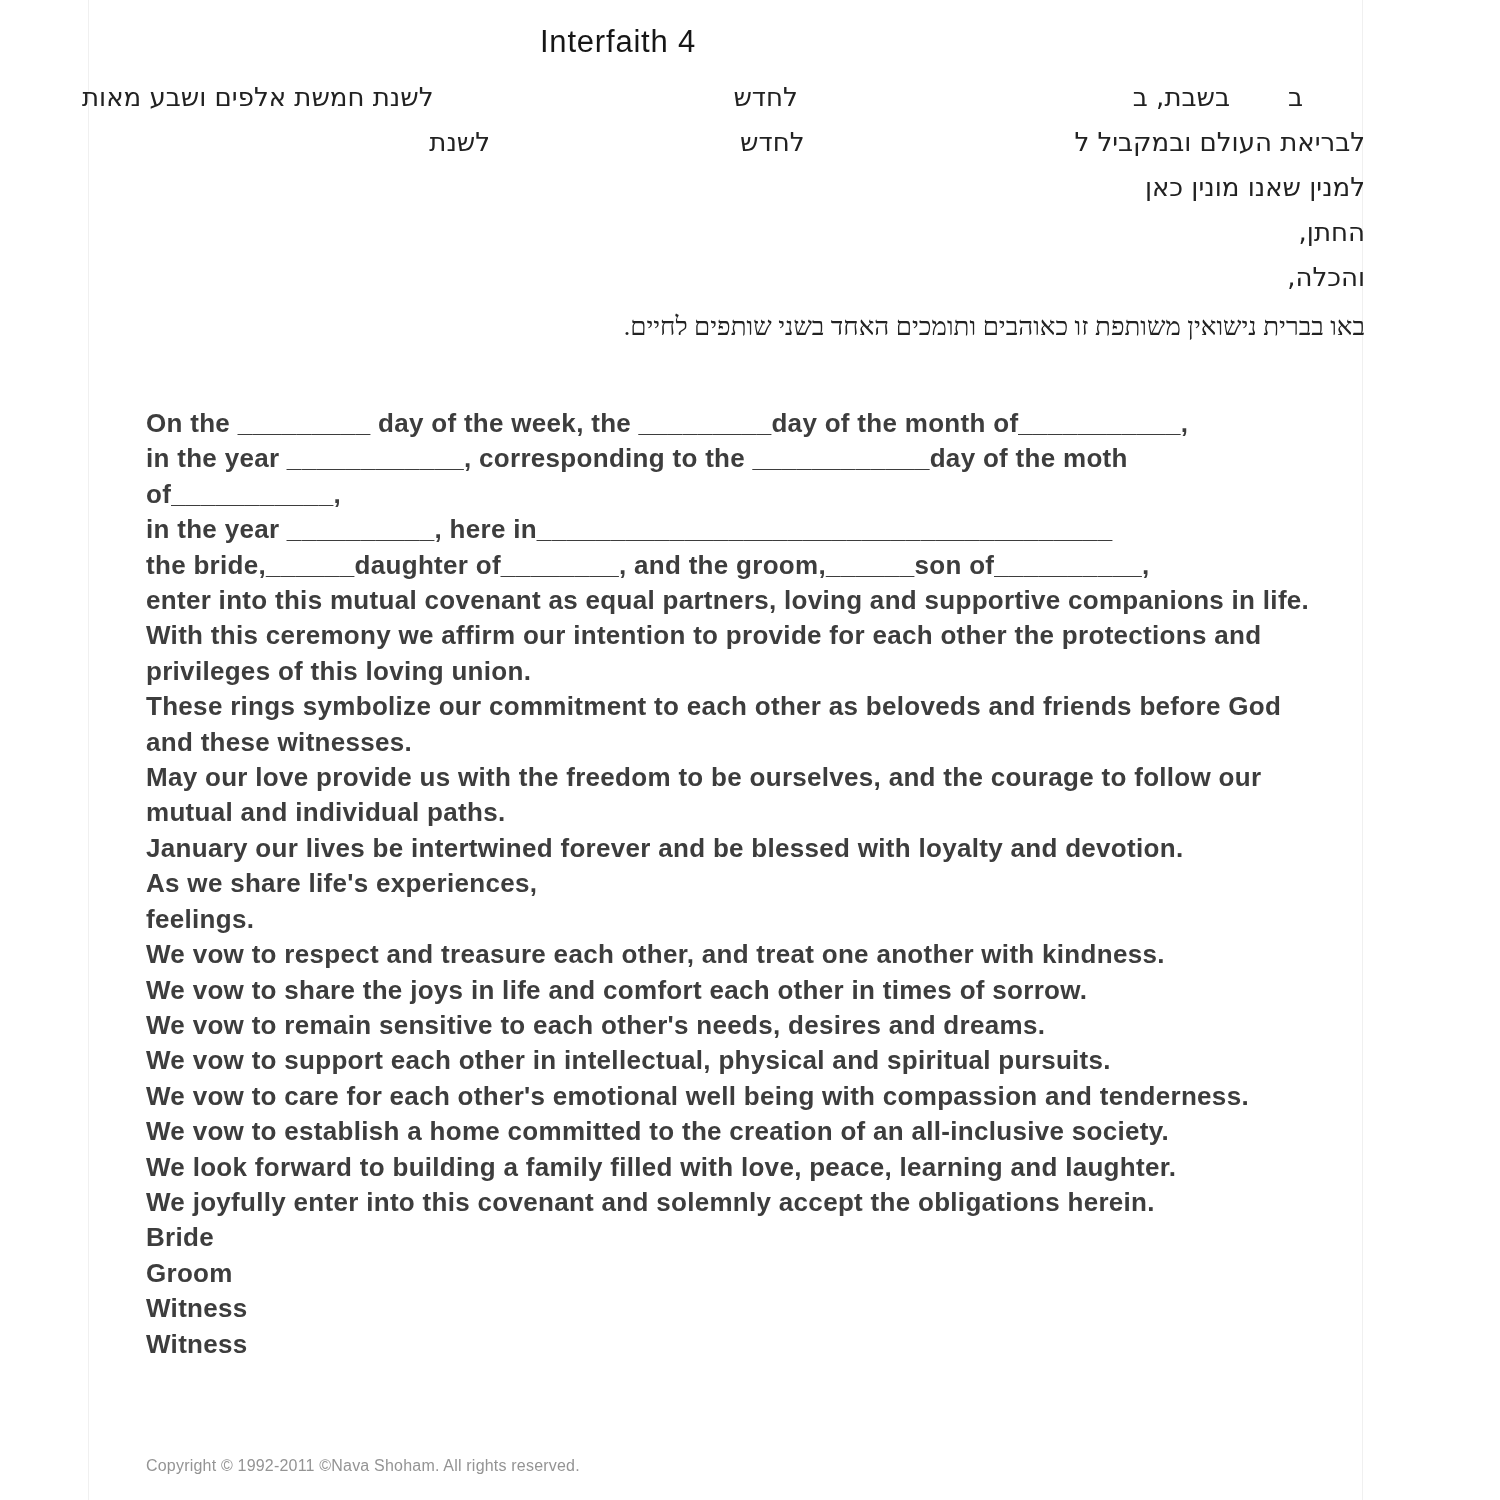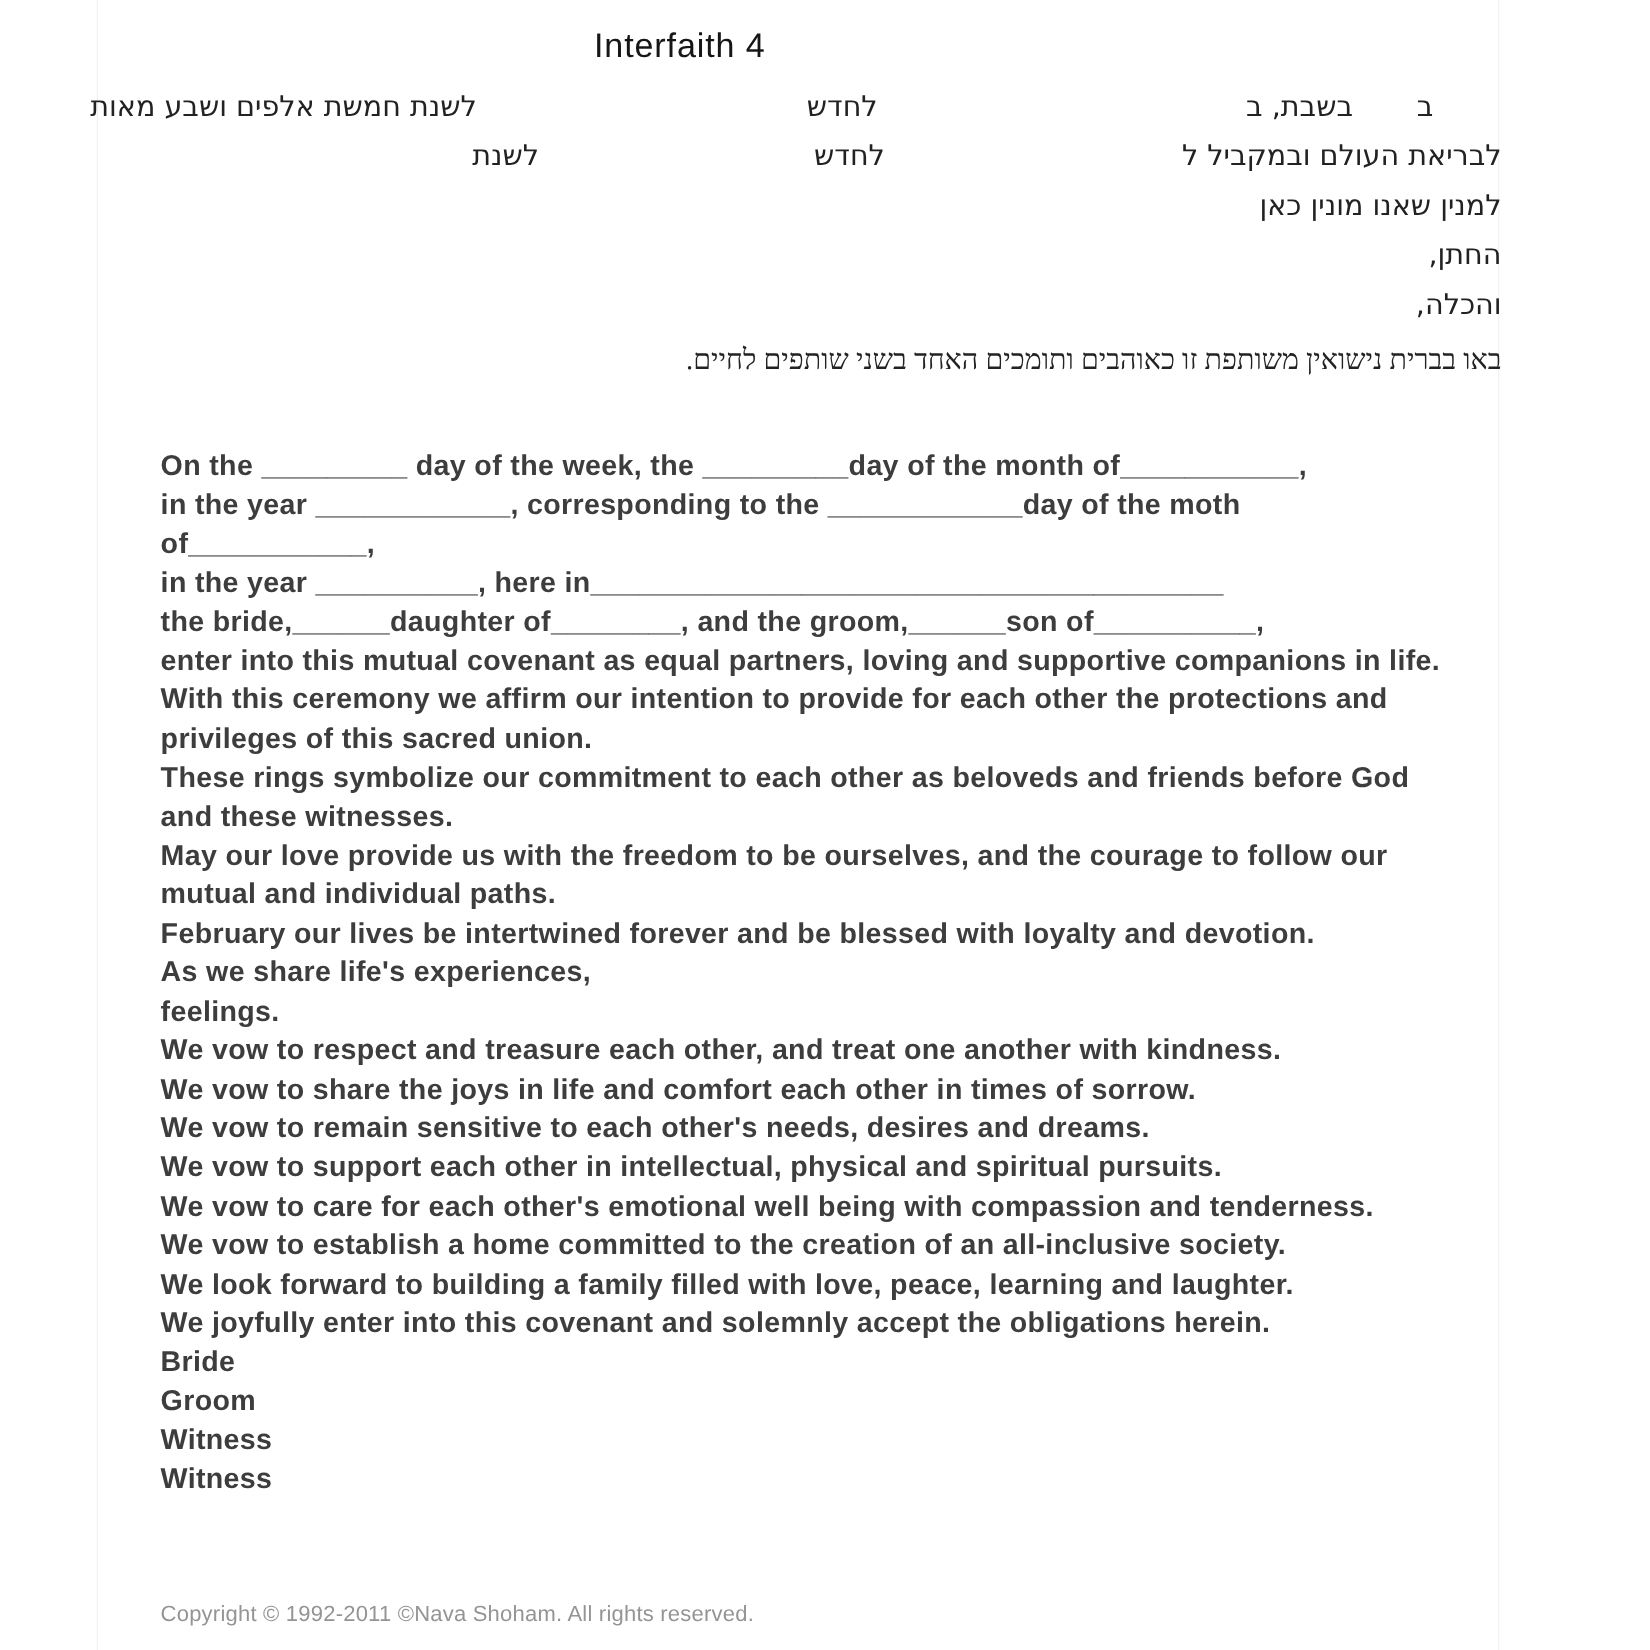--- a/index.html
+++ b/index.html
@@ -58,21 +58,21 @@
     letter-spacing: 0.3px;
     color: #3d3d3d;
     font-weight: 700;
   }
   .eng-line { white-space: nowrap; }
 
   .footer-copyright {
     position: absolute;
     top: 1457px;
     left: 146px;
-    font-size: 20px;
+    font-size: 16px;
     letter-spacing: 0.2px;
     color: #949494;
   }
 </style>
 </head>
 <body>
 
 <div class="page-edge edge-left"></div>
 <div class="page-edge edge-right"></div>
 
@@ -110,26 +110,26 @@
 </div>
 
 <div class="english-block">
   <div class="eng-line">On the _________ day of the week, the _________day of the month of___________,</div>
   <div class="eng-line">in the year ____________, corresponding to the ____________day of the moth</div>
   <div class="eng-line">of___________,</div>
   <div class="eng-line">in the year __________, here in_______________________________________</div>
   <div class="eng-line">the bride,______daughter of________, and the groom,______son of__________,</div>
   <div class="eng-line">enter into this mutual covenant as equal partners, loving and supportive companions in life.</div>
   <div class="eng-line">With this ceremony we affirm our intention to provide for each other the protections and</div>
-  <div class="eng-line">privileges of this sacred union.</div>
+  <div class="eng-line">privileges of this loving union.</div>
   <div class="eng-line">These rings symbolize our commitment to each other as beloveds and friends before God</div>
   <div class="eng-line">and these witnesses.</div>
   <div class="eng-line">May our love provide us with the freedom to be ourselves, and the courage to follow our</div>
   <div class="eng-line">mutual and individual paths.</div>
-  <div class="eng-line">February our lives be intertwined forever and be blessed with loyalty and devotion.</div>
+  <div class="eng-line">January our lives be intertwined forever and be blessed with loyalty and devotion.</div>
   <div class="eng-line">As we share life's experiences,</div>
   <div class="eng-line">feelings.</div>
   <div class="eng-line">We vow to respect and treasure each other, and treat one another with kindness.</div>
   <div class="eng-line">We vow to share the joys in life and comfort each other in times of sorrow.</div>
   <div class="eng-line">We vow to remain sensitive to each other's needs, desires and dreams.</div>
   <div class="eng-line">We vow to support each other in intellectual, physical and spiritual pursuits.</div>
   <div class="eng-line">We vow to care for each other's emotional well being with compassion and tenderness.</div>
   <div class="eng-line">We vow to establish a home committed to the creation of an all-inclusive society.</div>
   <div class="eng-line">We look forward to building a family filled with love, peace, learning and laughter.</div>
   <div class="eng-line">We joyfully enter into this covenant and solemnly accept the obligations herein.</div>

